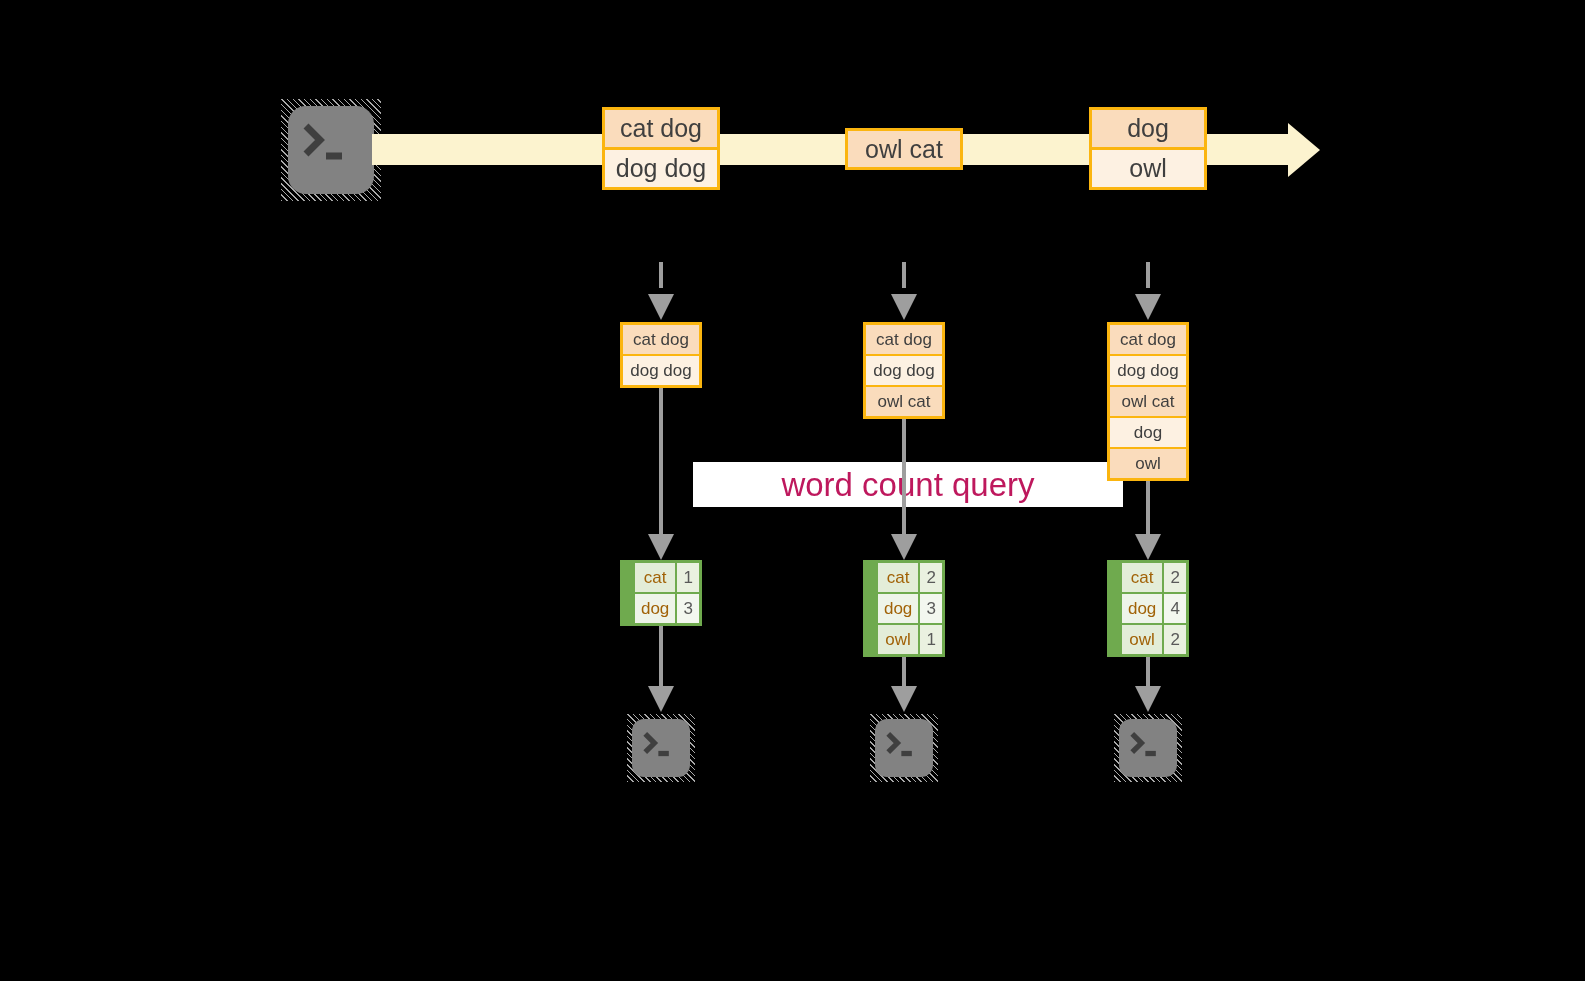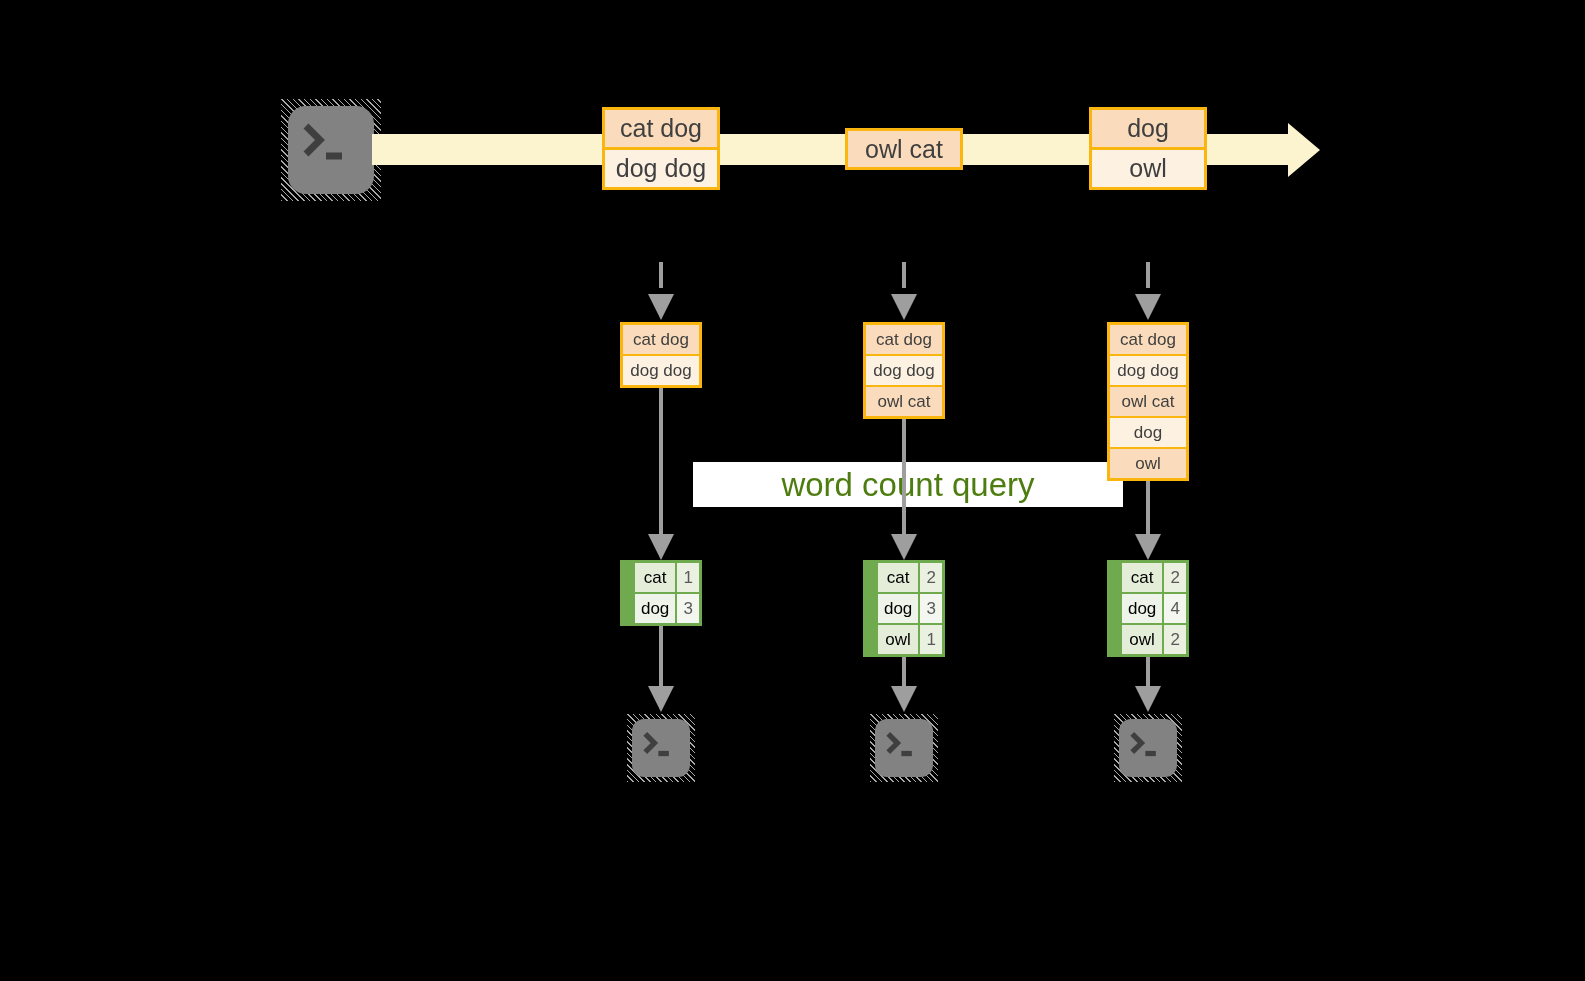--- a/index.html
+++ b/index.html
@@ -34,29 +34,29 @@
 
   
   .dash{position:absolute;width:4px;background:#9e9e9e;}
   .ahead{position:absolute;width:0;height:0;border-left:13px solid transparent;
          border-right:13px solid transparent;border-top:26px solid #9e9e9e;z-index:2;}
   .line{position:absolute;width:4px;background:#9e9e9e;z-index:2;}
 
   
   .banner{position:absolute;left:693px;top:462px;width:430px;height:45px;background:#ffffff;
           z-index:1;display:flex;align-items:center;justify-content:center;
-          font-size:33px;color:#4d7c0f;}
+          font-size:33px;color:#be185d;}
 
   
   .gtable{position:absolute;box-sizing:border-box;width:82px;border:3px solid #6faa4e;
           background:#6faa4e;z-index:3;}
   .grow{display:flex;}
   .grow + .grow{margin-top:2px;}
   .gword{width:48px;height:29px;display:flex;align-items:center;justify-content:center;
-         font-size:17px;color:#000000;margin-left:12px;}
+         font-size:17px;color:#a16207;margin-left:12px;}
   .gcount{width:26px;height:29px;margin-left:2px;display:flex;align-items:center;
           justify-content:center;font-size:17px;color:#595959;}
   .grow.odd .gword{background:#e3edd8;}
   .grow.odd .gcount{background:#eaf1e0;}
   .grow.even .gword{background:#eef4e9;}
   .grow.even .gcount{background:#f3f7ef;}
 </style>
 </head>
 <body>
 

